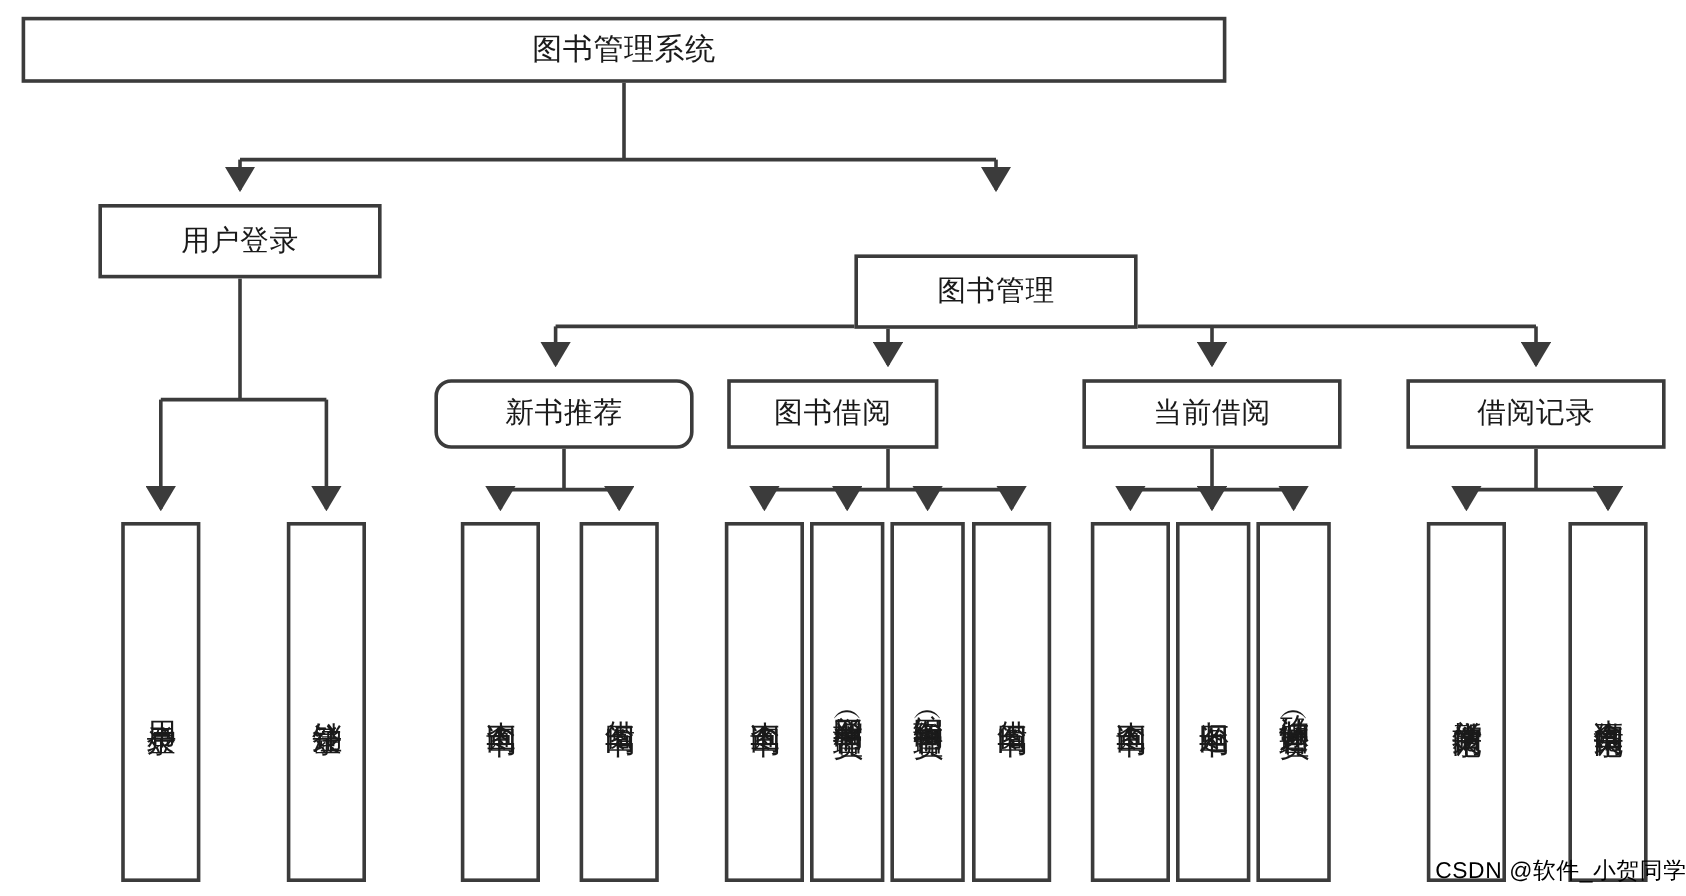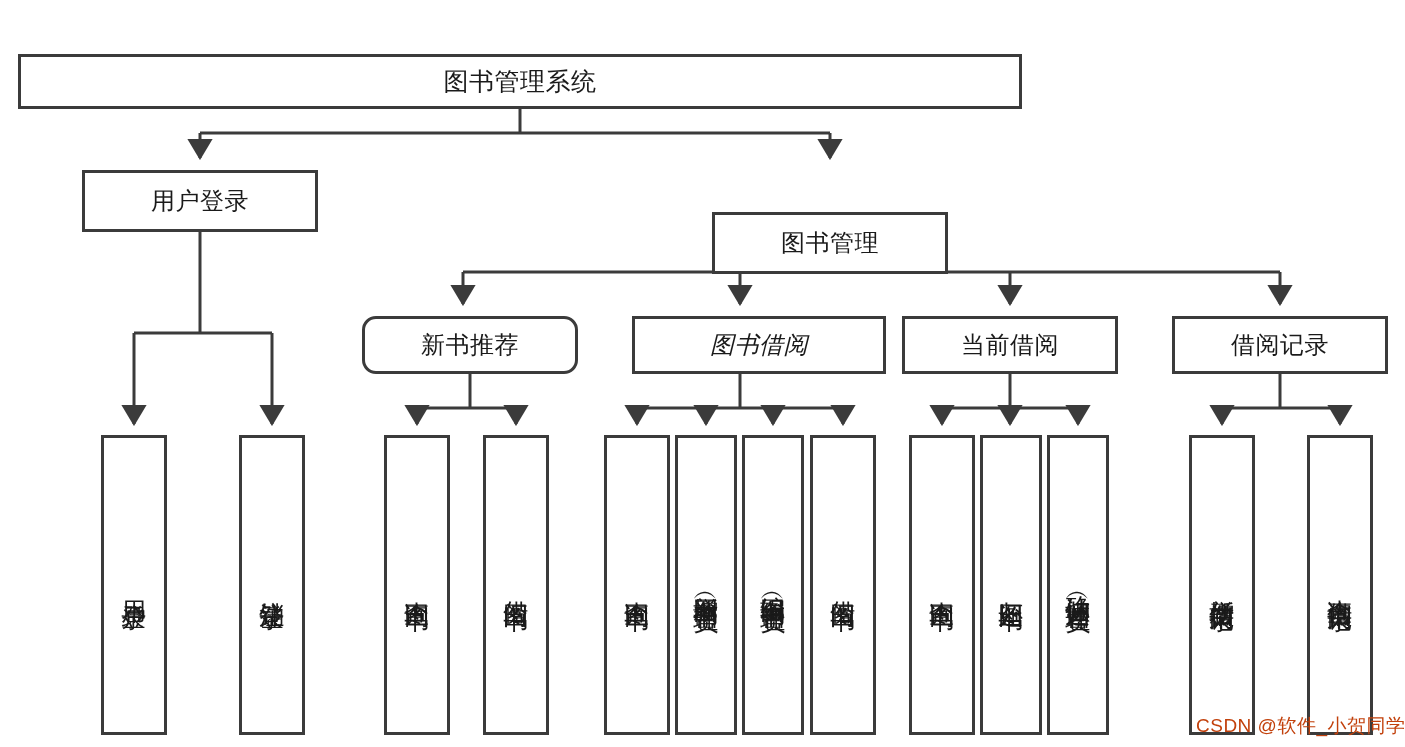--- a/index.html
+++ b/index.html
@@ -33,37 +33,37 @@
     align-items: center;
     justify-content: center;
     color: #1a1a1a;
   }
   .node-label {
     display: block;
     text-align: center;
     line-height: 1.18;
     letter-spacing: 0.5px;
   }
-  .node.root { border-width: 3px; margin-top: 40px; }
+  .node.root { border-width: 3px; }
   .node.root .node-label { font-size: 25px; }
   .node.branch .node-label { font-size: 24px; }
   .node.leaf {
     border-width: 3px;
   }
   .node.leaf .node-label {
     writing-mode: vertical-rl;
     text-orientation: upright;
     font-size: 25px;
     line-height: 1.05;
     letter-spacing: 2px;
     white-space: nowrap;
   }
   .watermark {
     position: absolute;
-    color: #c2410c;
+    color: #000000;
     font-size: 19px;
     letter-spacing: 0.5px;
     white-space: nowrap;
     pointer-events: none;
   }
 </style>
 </head>
 <body>
 
 <div id="canvas">
@@ -125,21 +125,21 @@
   <div class="node branch" style="left:82px; top:170px; width:236px; height:62px;">
     <span class="node-label">用户登录</span>
   </div>
   <div class="node branch" style="left:712px; top:170px; width:236px; height:62px;margin-top:42px;">
     <span class="node-label">图书管理</span>
   </div>
 
   <div class="node branch" style="left:362px; top:316px; width:216px; height:58px;border-radius:14px;">
     <span class="node-label">新书推荐</span>
   </div>
-  <div class="node branch" style="left:632px; top:316px; width:254px; height:58px;font-style:italic;">
+  <div class="node branch" style="left:606px; top:316px; width:176px; height:58px;">
     <span class="node-label">图书借阅</span>
   </div>
   <div class="node branch" style="left:902px; top:316px; width:216px; height:58px;">
     <span class="node-label">当前借阅</span>
   </div>
   <div class="node branch" style="left:1172px; top:316px; width:216px; height:58px;">
     <span class="node-label">借阅记录</span>
   </div>
 
   <div class="node leaf" style="left:101px; top:435px; width:66px; height:300px;">

